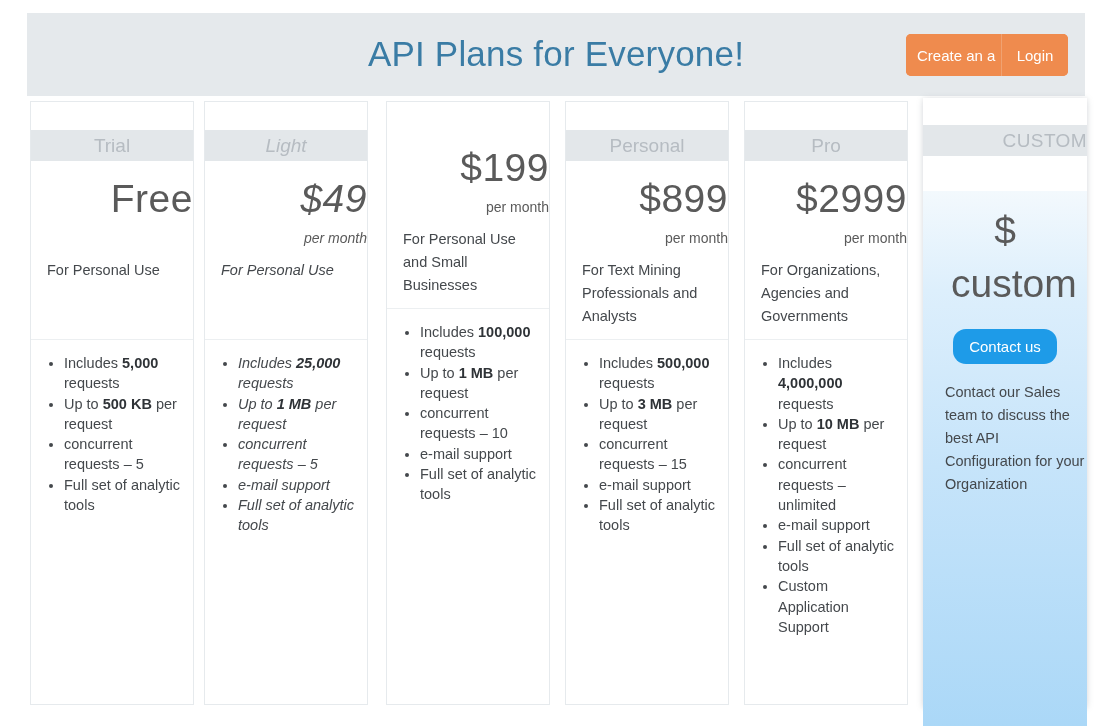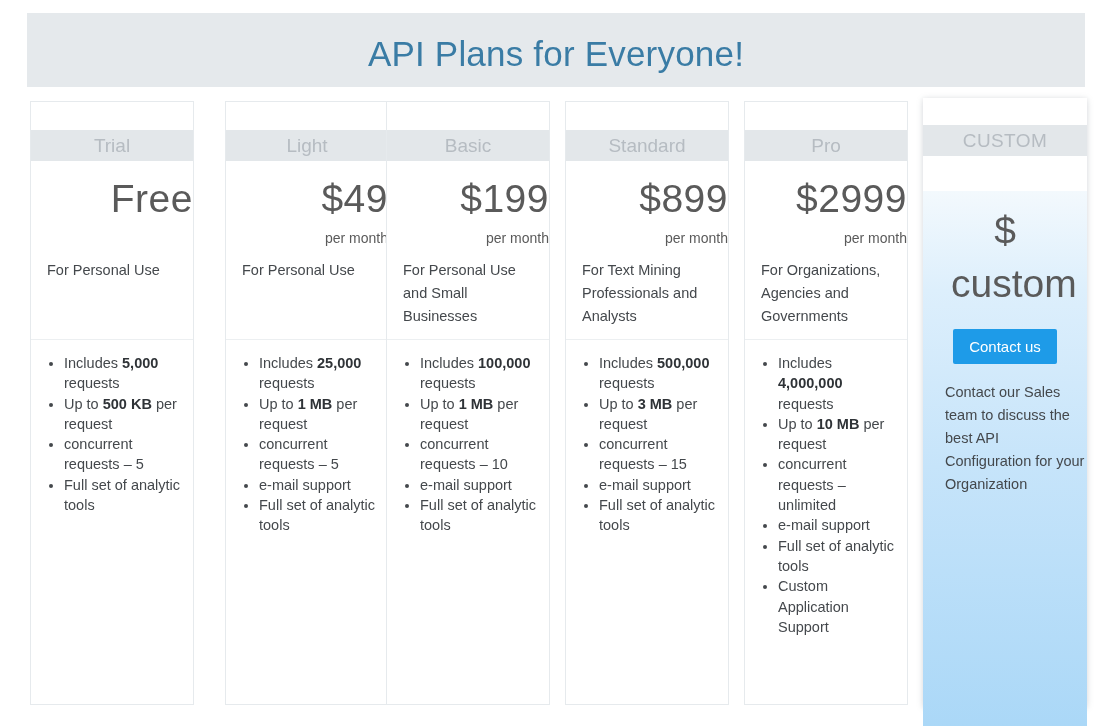--- a/index.html
+++ b/index.html
@@ -14,21 +14,21 @@
     overflow: hidden;
     position: relative;
   }
 
   
   .header {
     position: absolute;
     left: 27px;
     top: 13px;
     width: 1058px;
-    height: 74px;
+    height: 83px;
     background: #e5e9ec;
     box-sizing: border-box;
   }
   .header-title {
     position: absolute;
     left: 0;
     right: 0;
     top: 21px;
     text-align: center;
     font-size: 35px;
@@ -157,20 +157,21 @@
     height: 27px;
     background: #ffffff;
   }
   .card-custom .plan-name {
     height: 31px;
     line-height: 31px;
     background: #e3e7ea;
     color: #b6bcc2;
     font-size: 19px;
     letter-spacing: 0.4px;
+    text-align: right;
   }
   .custom-body {
     height: 551px;
     background: linear-gradient(to bottom, #f3f9fd 0%, #ddeffc 18%, #c6e4fa 50%, #a9d7f7 100%);
     text-align: center;
     box-sizing: border-box;
     padding-top: 13px;
     margin-top: 35px;
   }
   .custom-price {
@@ -180,92 +181,95 @@
     line-height: 53px;
     padding: 0 28px;
   }
   .contact-btn {
     display: inline-block;
     margin-top: 19px;
     background: #1e9be8;
     color: #ffffff;
     font-size: 15px;
     padding: 9px 16px;
-    border-radius: 2px;
+    border-radius: 13px;
     cursor: pointer;
   }
   .custom-desc {
     text-align: left;
     padding: 17px 0 0 22px;
     font-size: 14.5px;
     color: #44484c;
     line-height: 23px;
   }
 </style>
 </head>
 <body>
 
 <div class="header">
   <div class="header-title">API Plans for Everyone!</div>
+  <div class="header-buttons">
+    <div class="hbtn hbtn-create">Create an a</div>
+    <div class="hbtn hbtn-login">Login</div>
+  </div>
 </div>
 
 <div class="cards" id="cards-root">
     <div class="card" style="left: 0px;">
       <div class="spacer-top"></div>
       <div class="plan-name">Trial</div>
       <div class="price-block">
         <div class="price">Free</div>
         <div class="permonth"></div>
       </div>
       <div class="desc">For Personal Use</div>
       <div class="divider"></div>
       <ul class="features">
         <li>Includes <b>5,000</b> requests</li>
         <li>Up to <b>500 KB</b> per request</li>
         <li>concurrent requests – 5</li>
         <li>Full set of analytic tools</li>
       </ul>
     </div>
-    <div class="card" style="left: 195px;">
+    <div class="card" style="left: 174px; font-style: italic;">
       <div class="spacer-top"></div>
       <div class="plan-name">Light</div>
       <div class="price-block">
         <div class="price">$49</div>
         <div class="permonth">per month</div>
       </div>
       <div class="desc">For Personal Use</div>
       <div class="divider"></div>
       <ul class="features">
         <li>Includes <b>25,000</b> requests</li>
         <li>Up to <b>1 MB</b> per request</li>
         <li>concurrent requests – 5</li>
         <li>e-mail support</li>
         <li>Full set of analytic tools</li>
       </ul>
     </div>
     <div class="card" style="left: 356px;">
       <div class="spacer-top"></div>
-      <div class="plan-name">Basic</div>
       <div class="price-block">
         <div class="price">$199</div>
         <div class="permonth">per month</div>
       </div>
       <div class="desc">For Personal Use and Small Businesses</div>
       <div class="divider"></div>
       <ul class="features">
         <li>Includes <b>100,000</b> requests</li>
         <li>Up to <b>1 MB</b> per request</li>
         <li>concurrent requests – 10</li>
         <li>e-mail support</li>
         <li>Full set of analytic tools</li>
       </ul>
     </div>
     <div class="card" style="left: 535px;">
       <div class="spacer-top"></div>
-      <div class="plan-name">Standard</div>
+      <div class="plan-name">Personal</div>
       <div class="price-block">
         <div class="price">$899</div>
         <div class="permonth">per month</div>
       </div>
       <div class="desc">For Text Mining Professionals and Analysts</div>
       <div class="divider"></div>
       <ul class="features">
         <li>Includes <b>500,000</b> requests</li>
         <li>Up to <b>3 MB</b> per request</li>
         <li>concurrent requests – 15</li>

